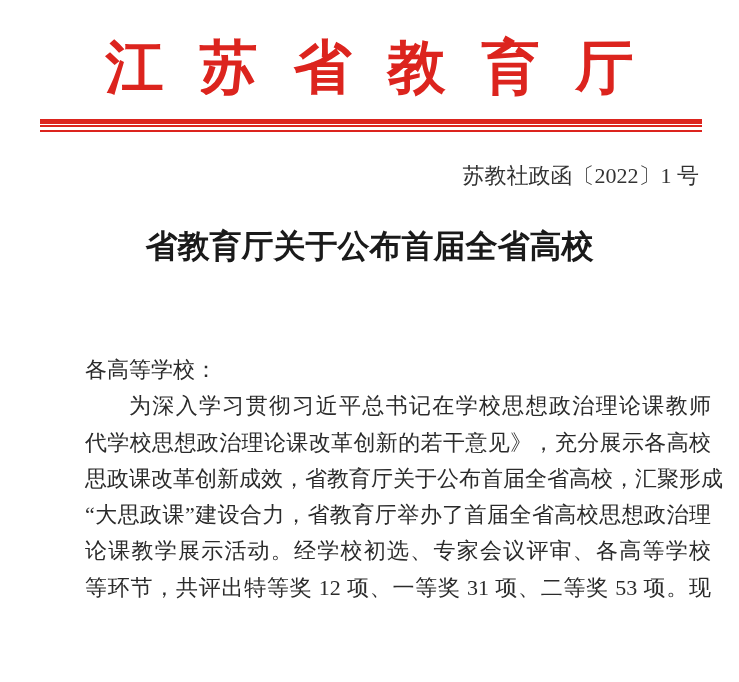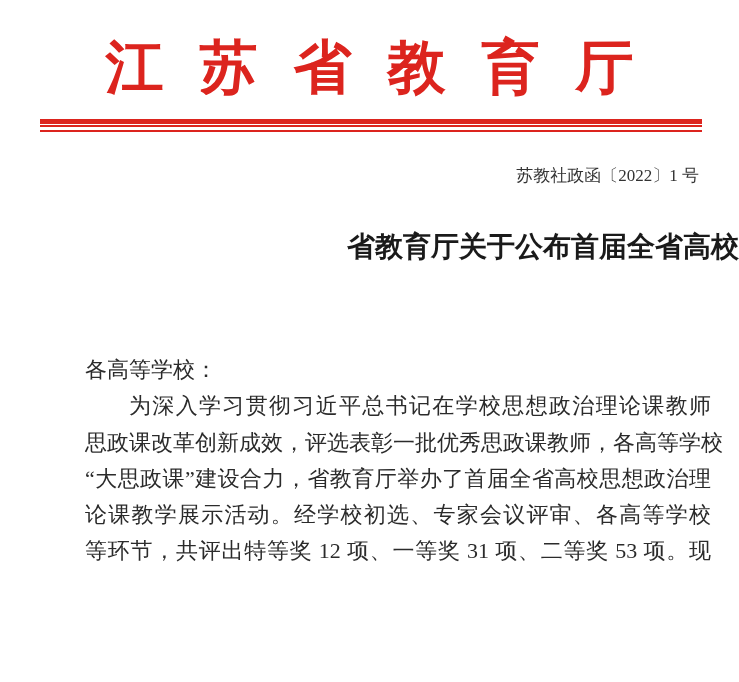--- a/index.html
+++ b/index.html
@@ -37,32 +37,32 @@
   .divider .bar2 { height: 2px; background: #dc241e; }
   .divider .gap2 { height: 3px; background: #ffffff; }
   .divider .bar3 { height: 2px; background: #dc241e; }
   .doc-number {
     position: absolute;
     top: 160px;
     left: 0;
     width: 739px;
     padding-right: 40px;
     text-align: right;
-    font-size: 17px;
+    font-size: 22px;
     line-height: 32px;
     color: #333333;
     white-space: nowrap;
   }
   .doc-title {
     position: absolute;
     top: 226px;
     left: 0;
     width: 739px;
-    text-align: right;
-    font-size: 28px;
+    text-align: center;
+    font-size: 32px;
     font-weight: bold;
     color: #1a1a1a;
     line-height: 41px;
   }
   .body-block {
     position: absolute;
     top: 352px;
     left: 85px;
     width: 626px;
     font-size: 22px;
@@ -99,19 +99,20 @@
 
   <div class="doc-number">苏教社政函〔2022〕1 号</div>
 
   <div class="doc-title">
     <div>省教育厅关于公布首届全省高校</div>
   </div>
 
   <div class="body-block">
     <div class="line no-justify">各高等学校：</div>
     <div class="line indent">为深入学习贯彻习近平总书记在学校思想政治理论课教师</div>
-    <div class="line">思政课改革创新成效，评选表彰一批优秀思政课教师，各高等学校</div>
+    <div class="line">代学校思想政治理论课改革创新的若干意见》，充分展示各高校</div>
+    <div class="line">思政课改革创新成效，省教育厅关于公布首届全省高校，汇聚形成</div>
     <div class="line">“大思政课”建设合力，省教育厅举办了首届全省高校思想政治理</div>
     <div class="line">论课教学展示活动。经学校初选、专家会议评审、各高等学校</div>
     <div class="line">等环节，共评出特等奖 12 项、一等奖 31 项、二等奖 53 项。现</div>
   </div>
 
 </div>
 
 </body></html>

